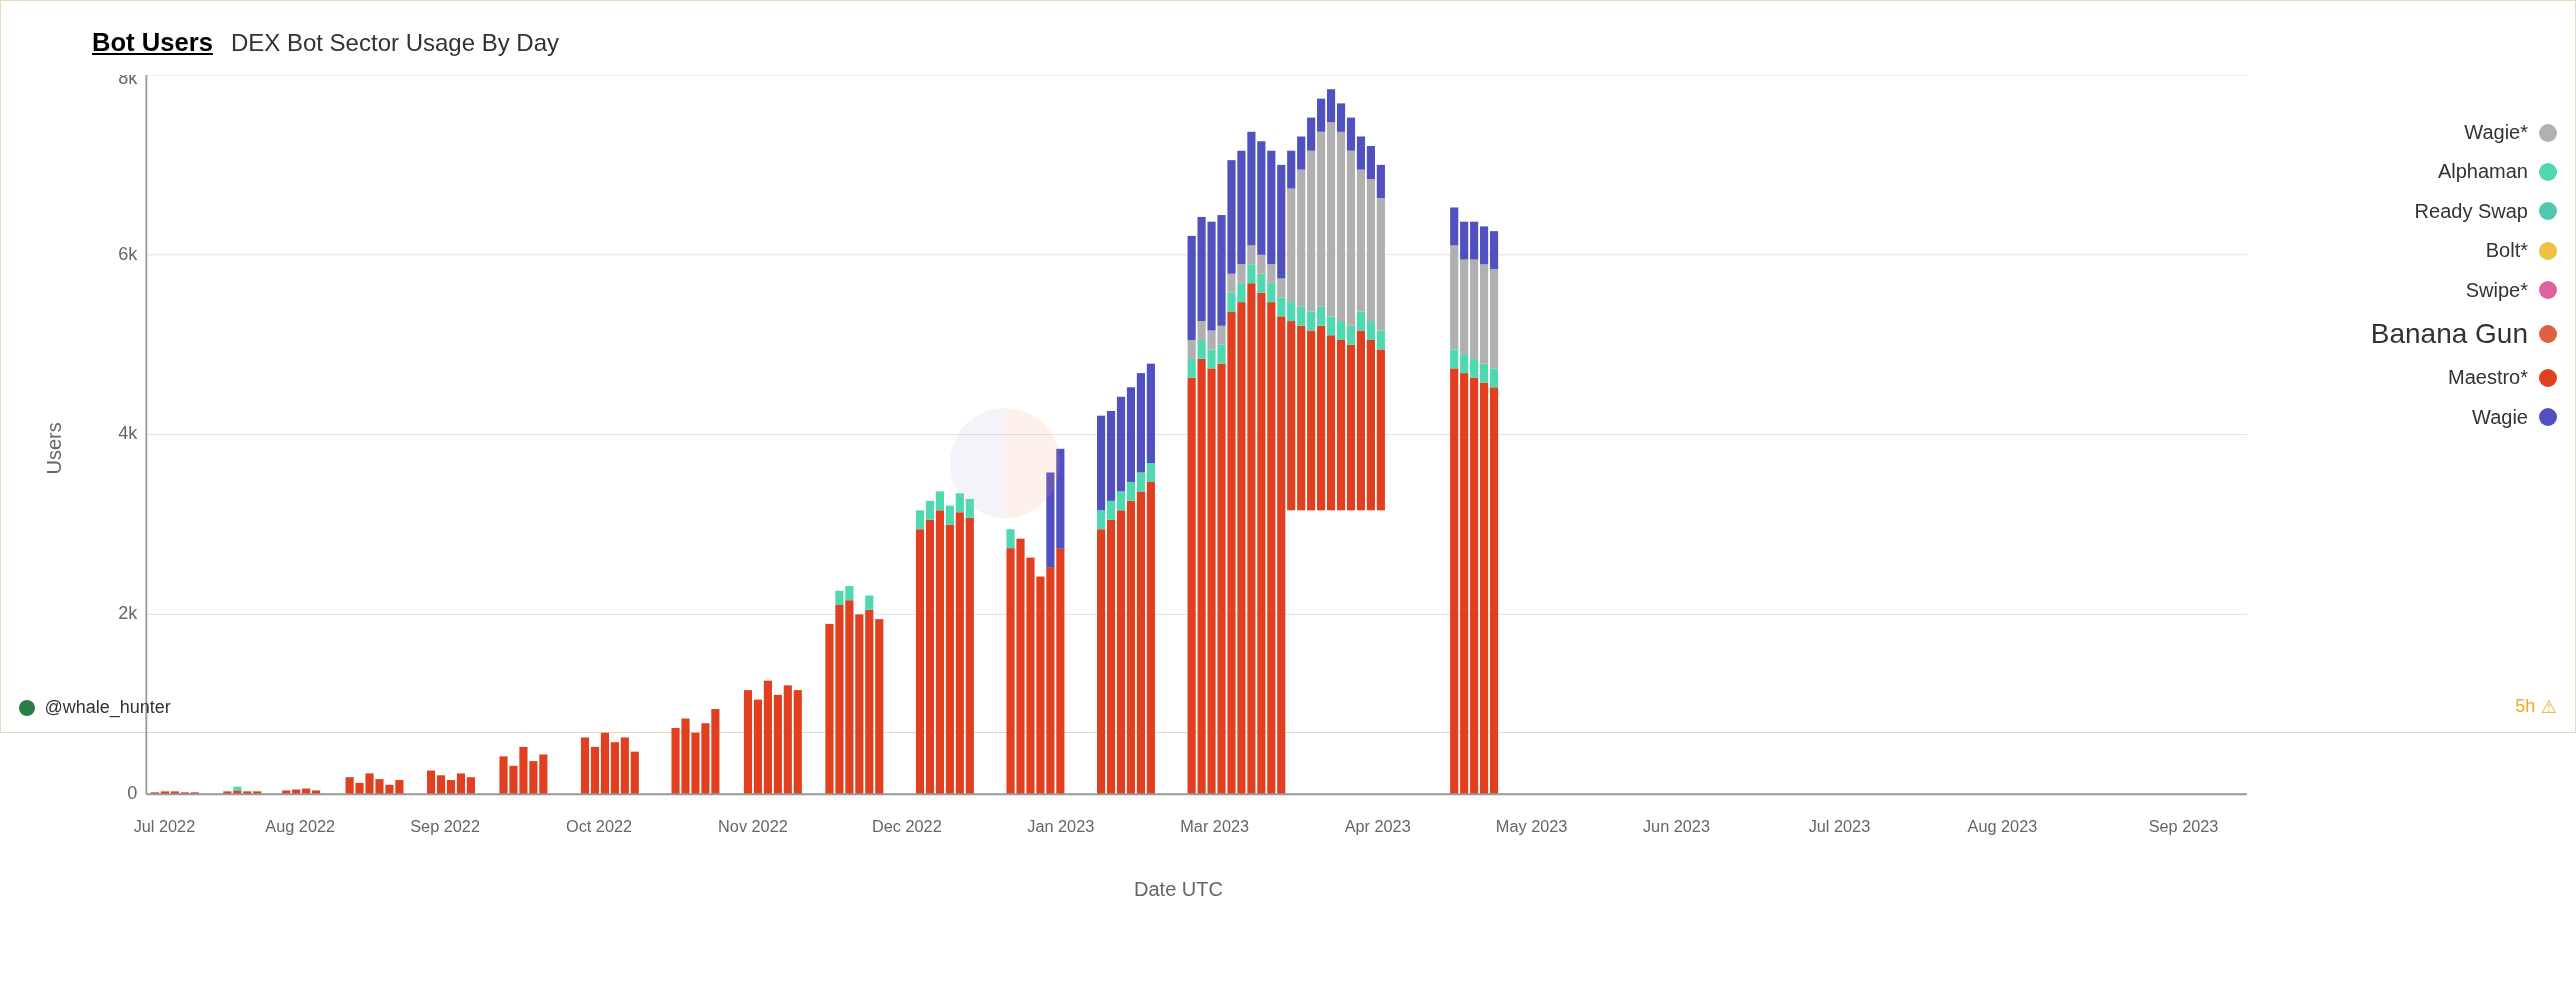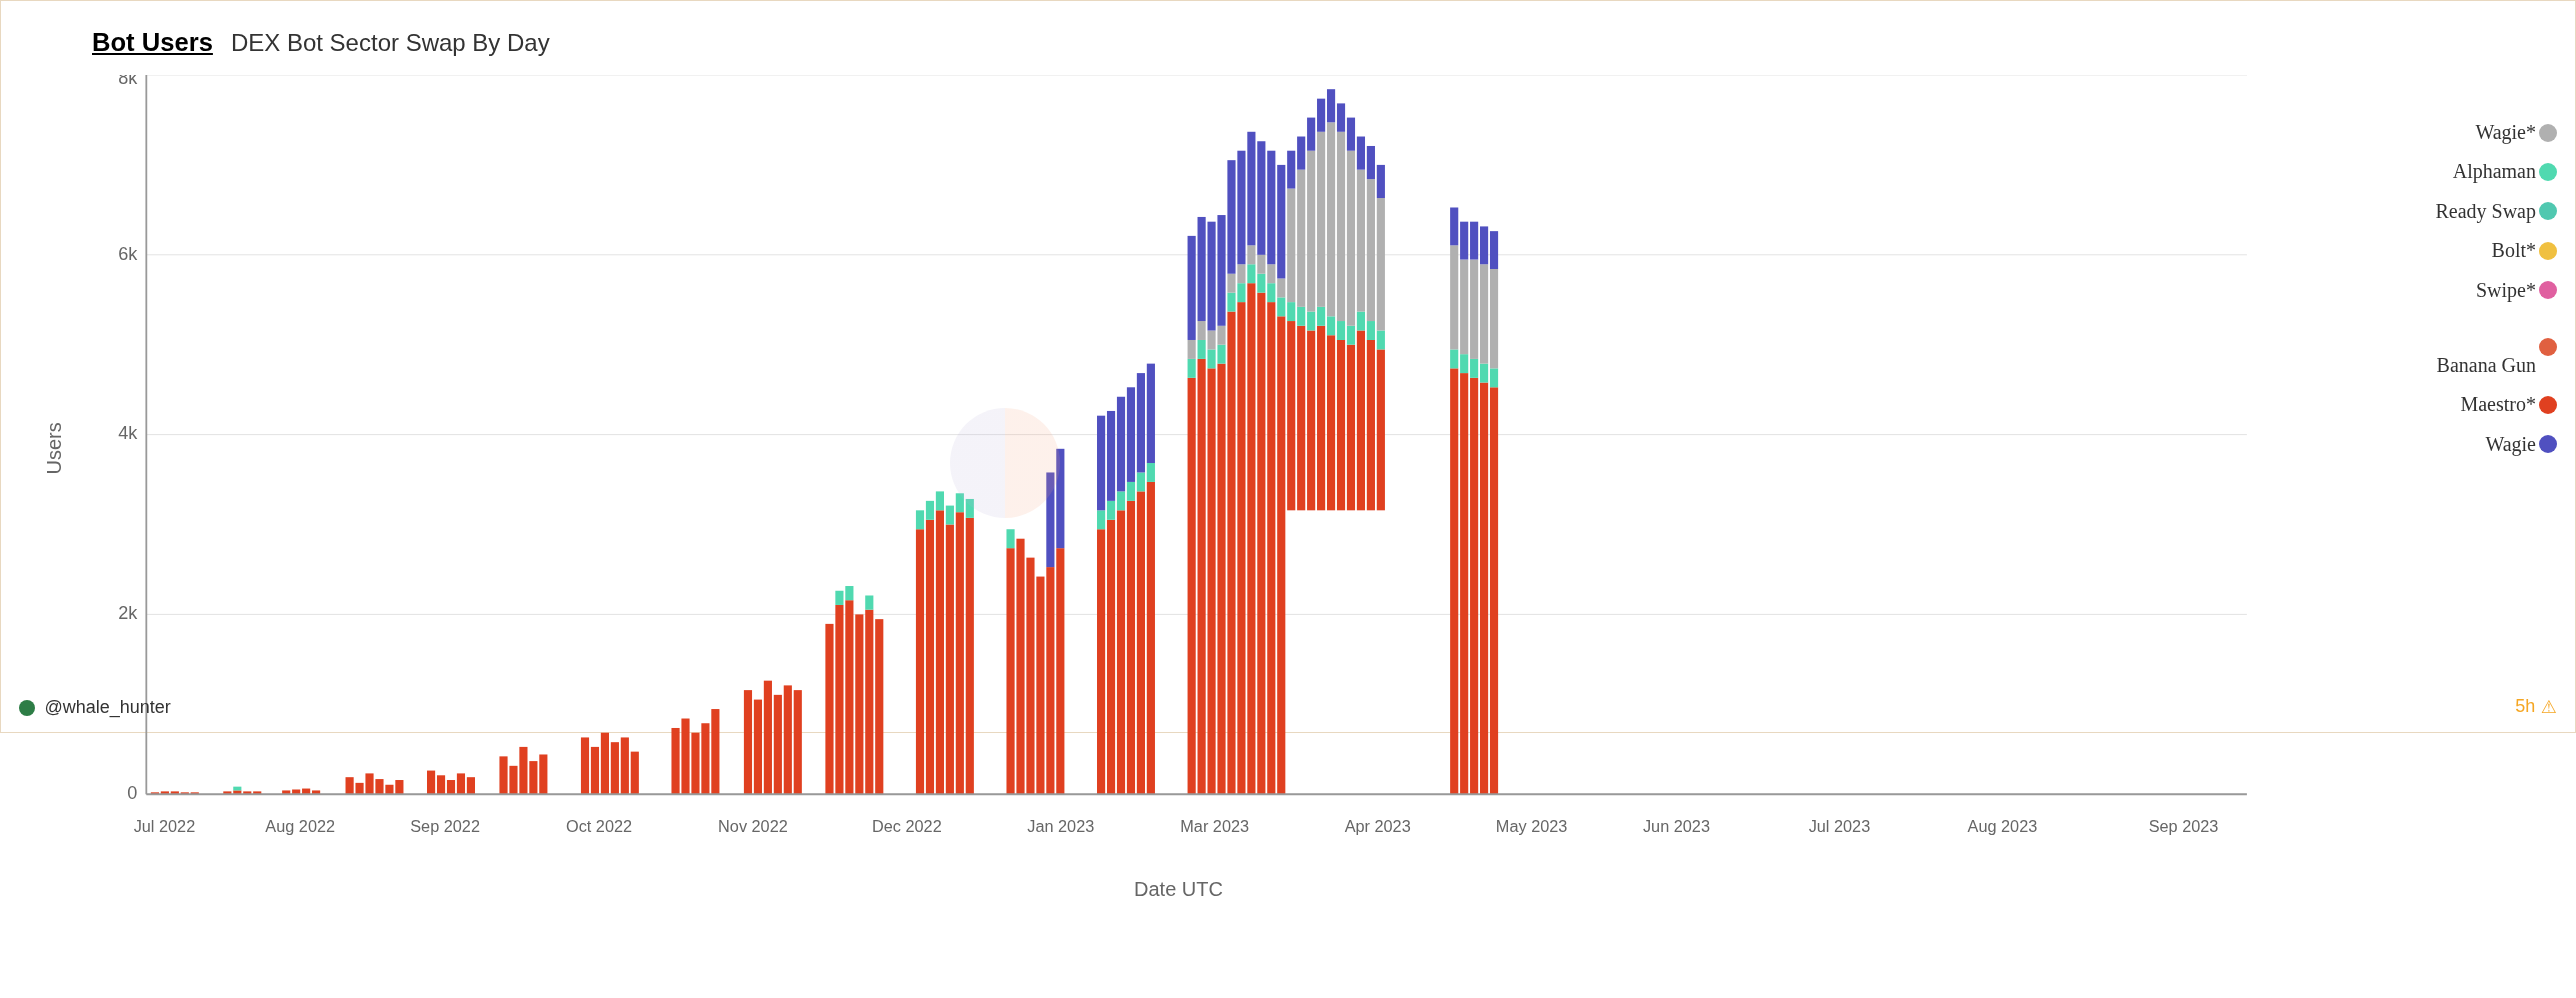--- a/index.html
+++ b/index.html
@@ -50,24 +50,23 @@
       top: 46px;
       width: 274px;
       display: flex;
       flex-direction: column;
       gap: 16.4px;
     }
     .legend-item {
       display: flex;
       align-items: center;
       justify-content: flex-end;
-      gap: 3px;
+      gap: 11px;
       font-size: 20px;
       color: #333;
-      font-family: Liberation Serif, serif;
     }
     .legend-dot {
       width: 18px;
       height: 18px;
       border-radius: 50%;
       flex-shrink: 0;
     }
     .y-axis-label {
       position: absolute;
       left: -64px;
@@ -132,21 +131,21 @@
       color: #888;
       font-weight: bold;
     }
   </style>
 </head>
 <body>
 
 <div class="chart-container">
   <div class="chart-title-area">
     <span class="chart-title-main">Bot Users</span>
-    <span class="chart-title-sub">DEX Bot Sector Swap By Day</span>
+    <span class="chart-title-sub">DEX Bot Sector Usage By Day</span>
   </div>
 
   <div style="position: relative; width: 100%; height: 794px; display: flex;">
 
     <div class="chart-area">
       
       <div class="y-axis-label">Users</div>
       
       
       <div class="dune-watermark">
@@ -422,21 +421,21 @@
       </div>
       <div class="legend-item">
         <span style="font-size:20px;">Bolt*</span>
         <div class="legend-dot" style="background:#f0c040;"></div>
       </div>
       <div class="legend-item">
         <span style="font-size:20px;">Swipe*</span>
         <div class="legend-dot" style="background:#e060a0;"></div>
       </div>
       <div class="legend-item">
-        <span style="font-size:20px;margin-top:36px;">Banana Gun</span>
+        <span style="font-size:28px;">Banana Gun</span>
         <div class="legend-dot" style="background:#e06040;"></div>
       </div>
       <div class="legend-item">
         <span style="font-size:20px;">Maestro*</span>
         <div class="legend-dot" style="background:#e04020;"></div>
       </div>
       <div class="legend-item">
         <span style="font-size:20px;">Wagie</span>
         <div class="legend-dot" style="background:#5050c0;"></div>
       </div>

